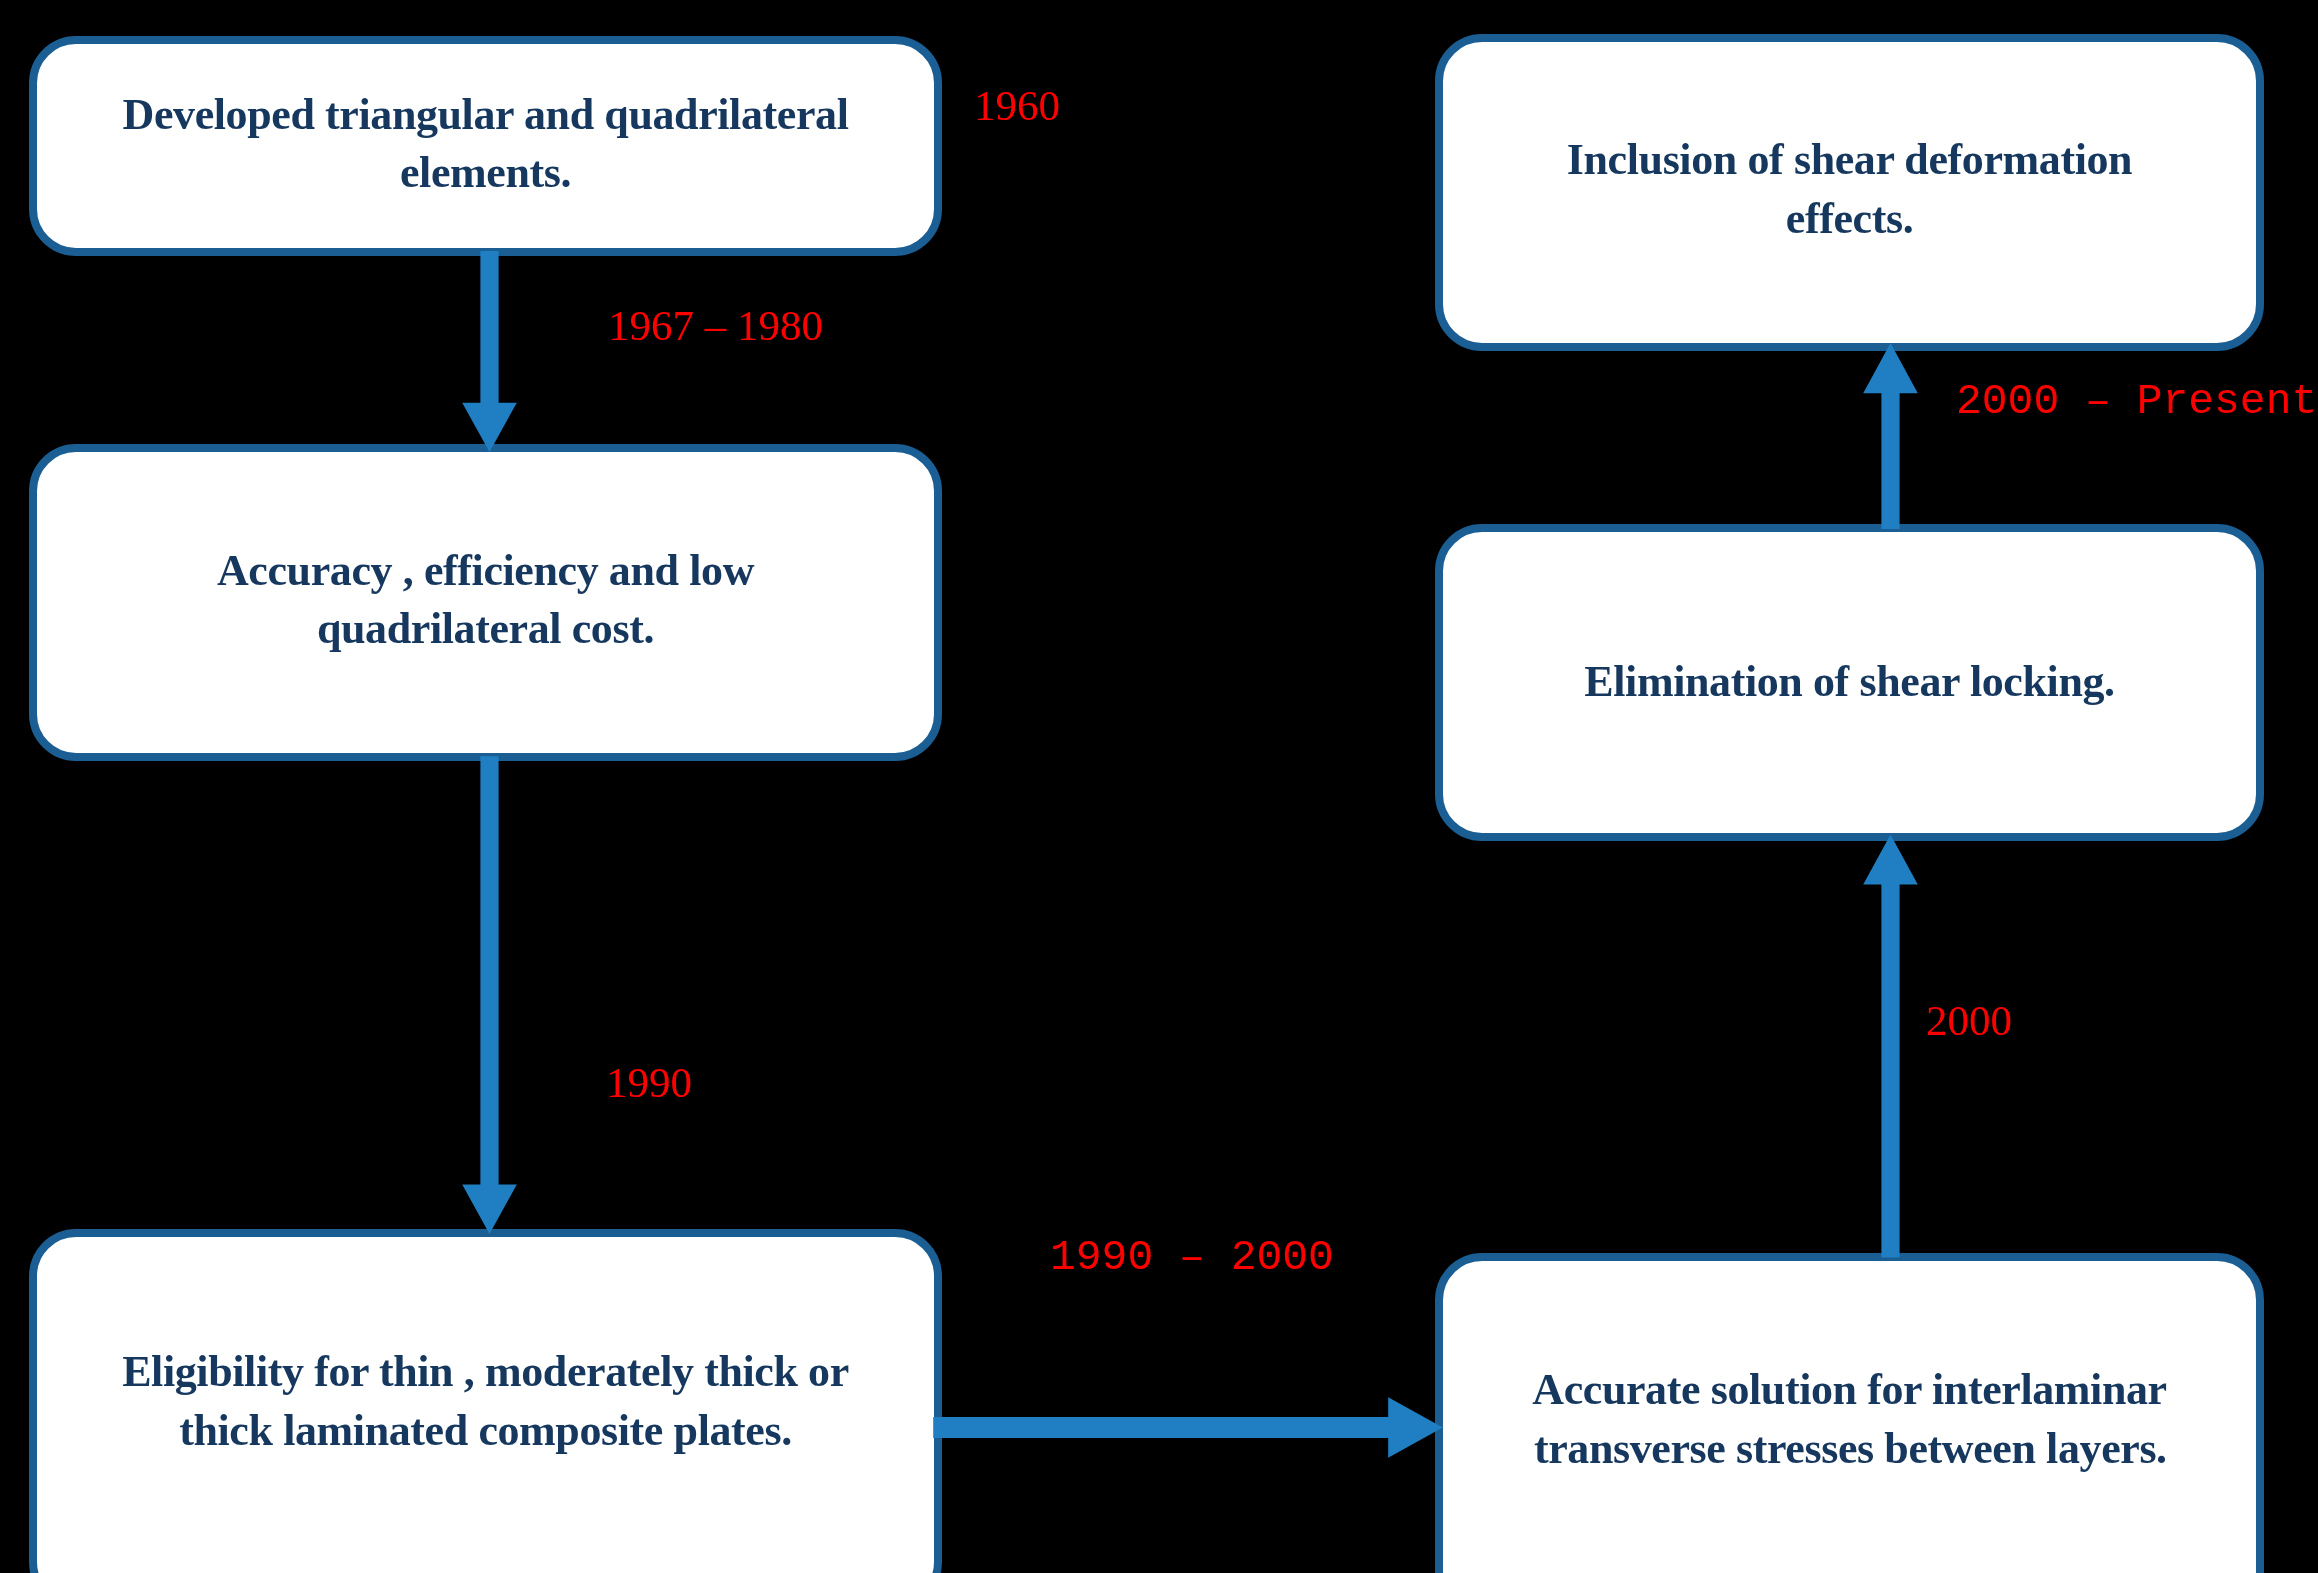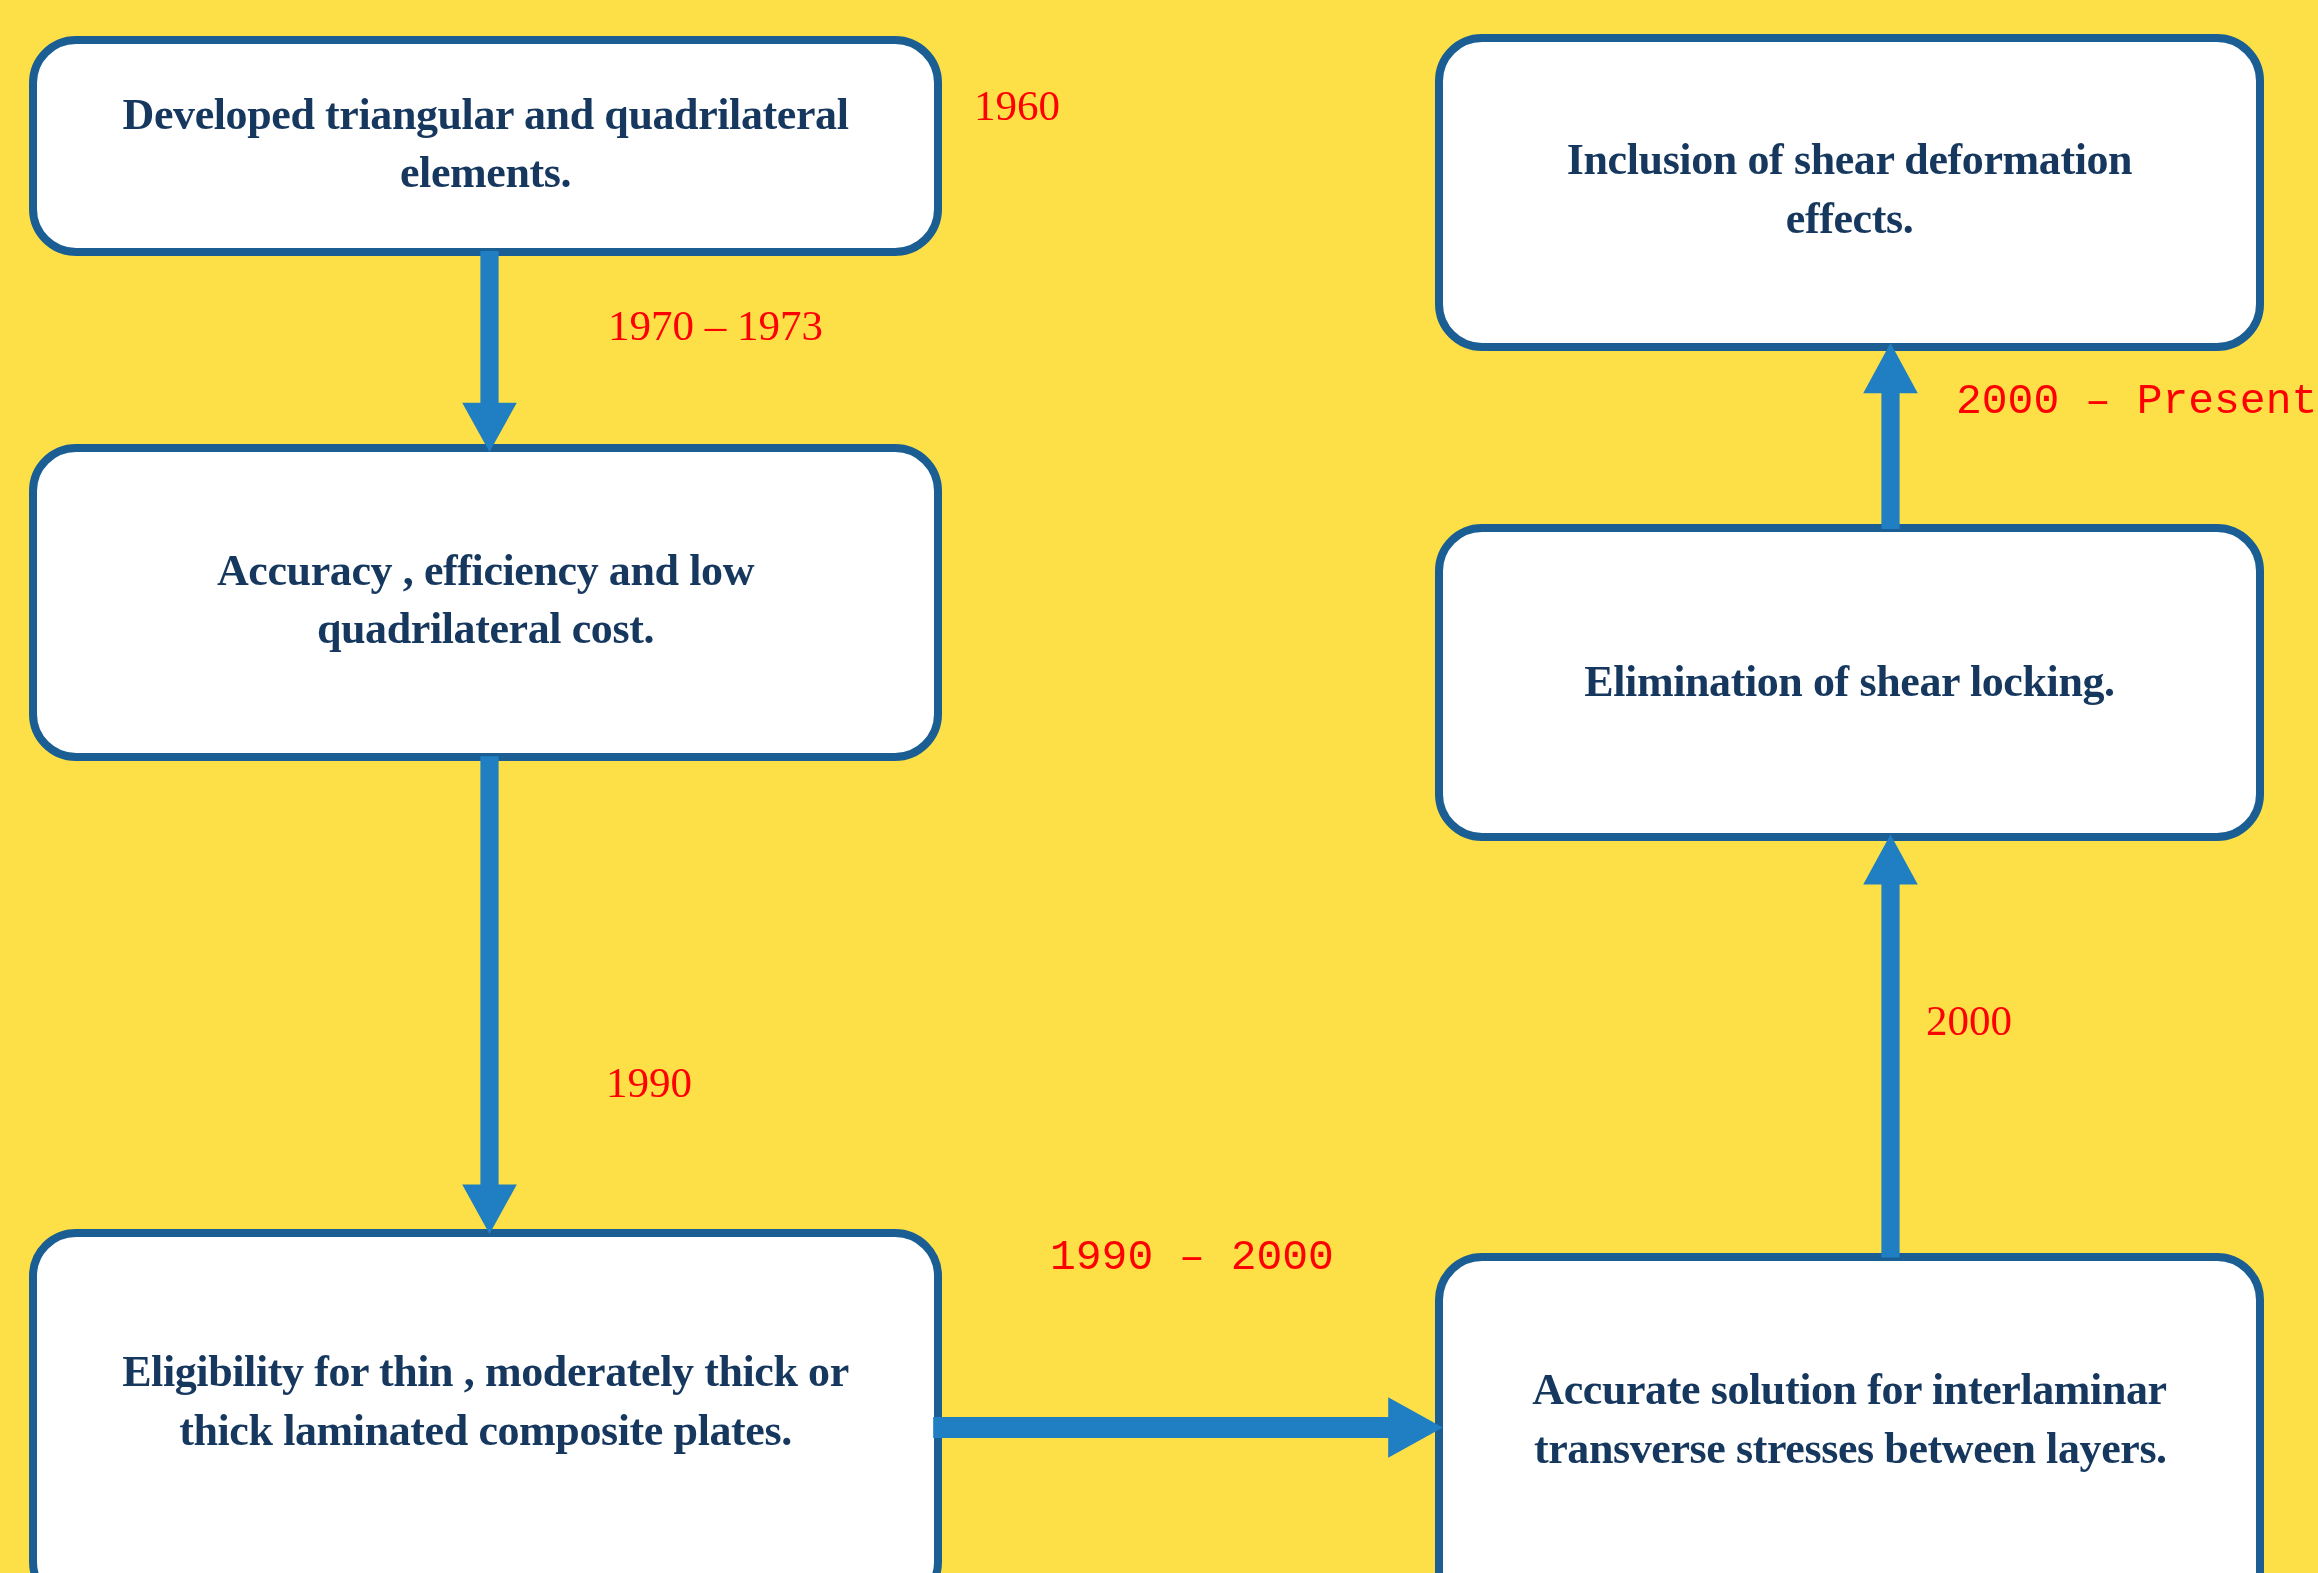--- a/index.html
+++ b/index.html
@@ -7,21 +7,21 @@
     padding: 0;
     background: #ffffff;
   }
   body {
     font-family: "Liberation Serif", "DejaVu Serif", serif;
   }
   #canvas {
     position: relative;
     width: 2319px;
     height: 1574px;
-    background: #fde047;
+    background: #000000;
     overflow: hidden;
   }
   .node {
     position: absolute;
     box-sizing: border-box;
     background: #ffffff;
     border: 8.4px solid #1B5E93;
     border-radius: 47px;
     display: flex;
     align-items: center;
@@ -156,21 +156,21 @@
   </div>
 
   <div class="arrow" id="arrow-lock-to-deform">
     <svg width="91" height="186" viewBox="0 0 120 245">
       <path d="M60 0 L96 66 L72 66 L72 245 L48 245 L48 66 L24 66 Z" fill="#1F7FC2"></path>
     </svg>
   </div>
 
   <div class="year-label" id="year-1960">1960</div>
 
-  <div class="year-label" id="year-1970-1980">1970 – 1973</div>
+  <div class="year-label" id="year-1970-1980">1967 – 1980</div>
 
   <div class="year-label" id="year-1990">1990</div>
 
   <div class="year-label" id="year-1990-2000">1990 – 2000</div>
 
   <div class="year-label" id="year-2000">2000</div>
 
   <div class="year-label" id="year-2000-present">2000 – Present</div>
 
 </div>

